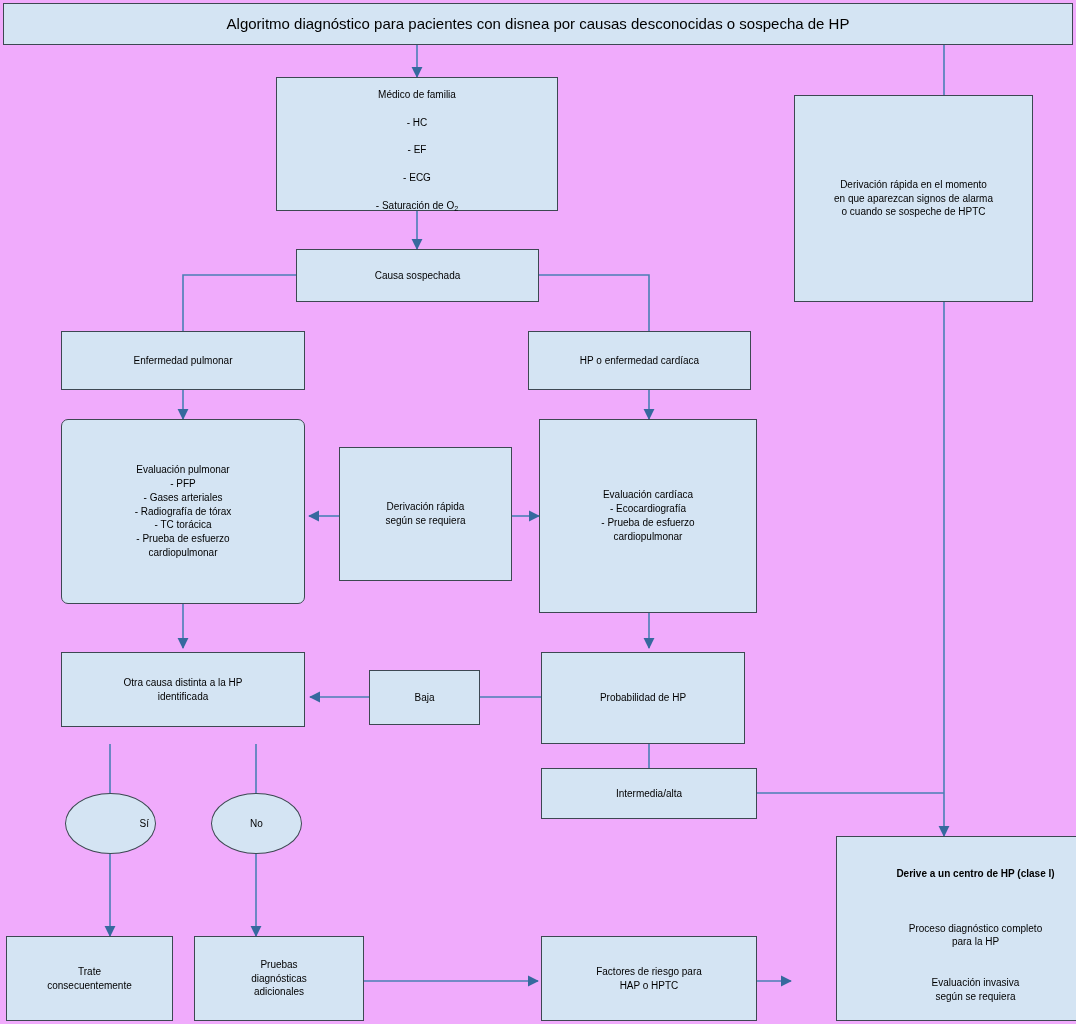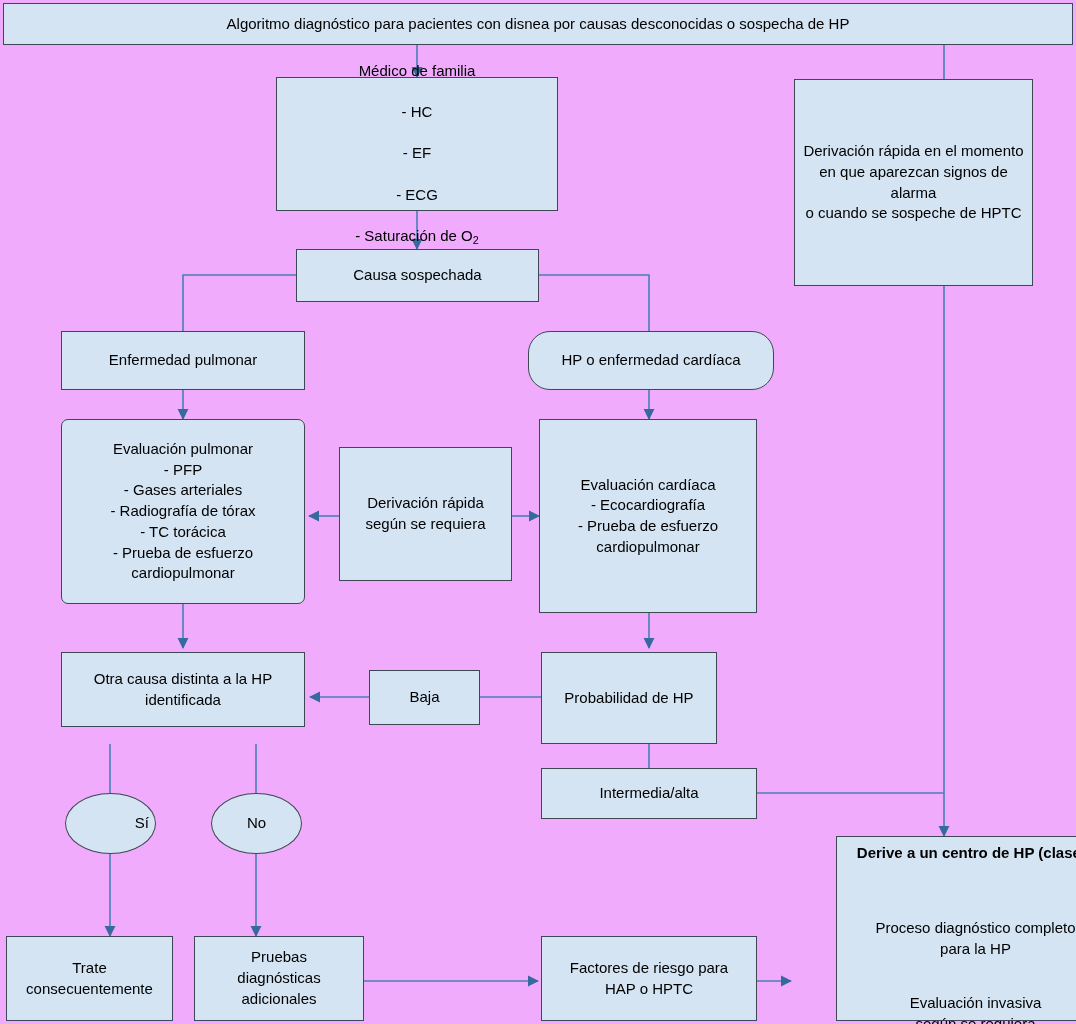--- a/index.html
+++ b/index.html
@@ -26,21 +26,21 @@
   .node {
     position: absolute;
     box-sizing: border-box;
     background: #d4e4f3;
     border: 1.6px solid #3d4852;
     display: flex;
     align-items: center;
     justify-content: center;
     text-align: center;
     color: #000000;
-    font-size: 15px;
+    font-size: 10px;
     line-height: 1.38;
     z-index: 2;
   }
   .node .txt {
     padding: 0 6px;
     white-space: pre-line;
   }
   .node.ellipse {
     border-radius: 50%;
     border-width: 1.5px;
@@ -125,35 +125,35 @@
   <div class="node" style="left:276px; top:77px; width:282px; height:134px;">
     <span class="txt">
       <span>Médico de familia</span><br>
       <span>- HC</span><br>
       <span>- EF</span><br>
       <span>- ECG</span><br>
       <span><span>- Saturación de O</span><sub>2</sub></span>
     </span>
   </div>
 
-  <div class="node" style="left:794px; top:79px; width:239px; height:207px;">
+  <div class="node" style="left:794px; top:95px; width:239px; height:207px;">
     <span class="txt">Derivación rápida en el momento
 en que aparezcan signos de alarma
 o cuando se sospeche de HPTC</span>
   </div>
 
   <div class="node" style="left:296px; top:249px; width:243px; height:53px;">
     <span class="txt">Causa sospechada</span>
   </div>
 
   <div class="node" style="left:61px; top:331px; width:244px; height:59px;">
     <span class="txt">Enfermedad pulmonar</span>
   </div>
 
-  <div class="node" style="left:528px; top:331px; width:246px; height:59px;border-radius:22px;">
+  <div class="node" style="left:528px; top:331px; width:223px; height:59px;">
     <span class="txt">HP o enfermedad cardíaca</span>
   </div>
 
   <div class="node" style="left:61px; top:419px; width:244px; height:185px;border-radius:7px;">
     <span class="txt">Evaluación pulmonar
 - PFP
 - Gases arteriales
 - Radiografía de tórax
 - TC torácica
 - Prueba de esfuerzo
@@ -174,21 +174,21 @@
 
   <div class="node" style="left:61px; top:652px; width:244px; height:75px;">
     <span class="txt">Otra causa distinta a la HP
 identificada</span>
   </div>
 
   <div class="node" style="left:369px; top:670px; width:111px; height:55px;">
     <span class="txt">Baja</span>
   </div>
 
-  <div class="node" style="left:541px; top:652px; width:176px; height:92px;">
+  <div class="node" style="left:541px; top:652px; width:204px; height:92px;">
     <span class="txt">Probabilidad de HP</span>
   </div>
 
   <div class="node ellipse" style="left:65px; top:793px; width:91px; height:61px;justify-content:flex-end;">
     <span class="txt">Sí</span>
   </div>
 
   <div class="node" style="left:541px; top:768px; width:216px; height:51px;">
     <span class="txt">Intermedia/alta</span>
   </div>

